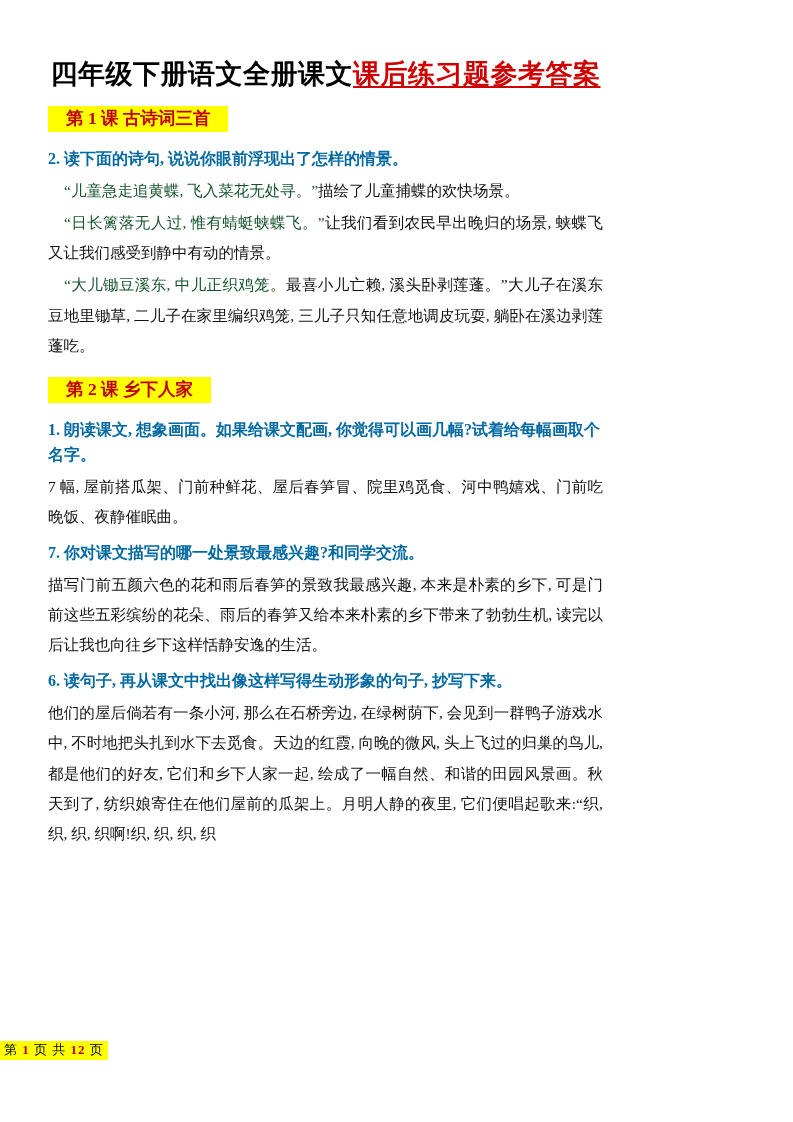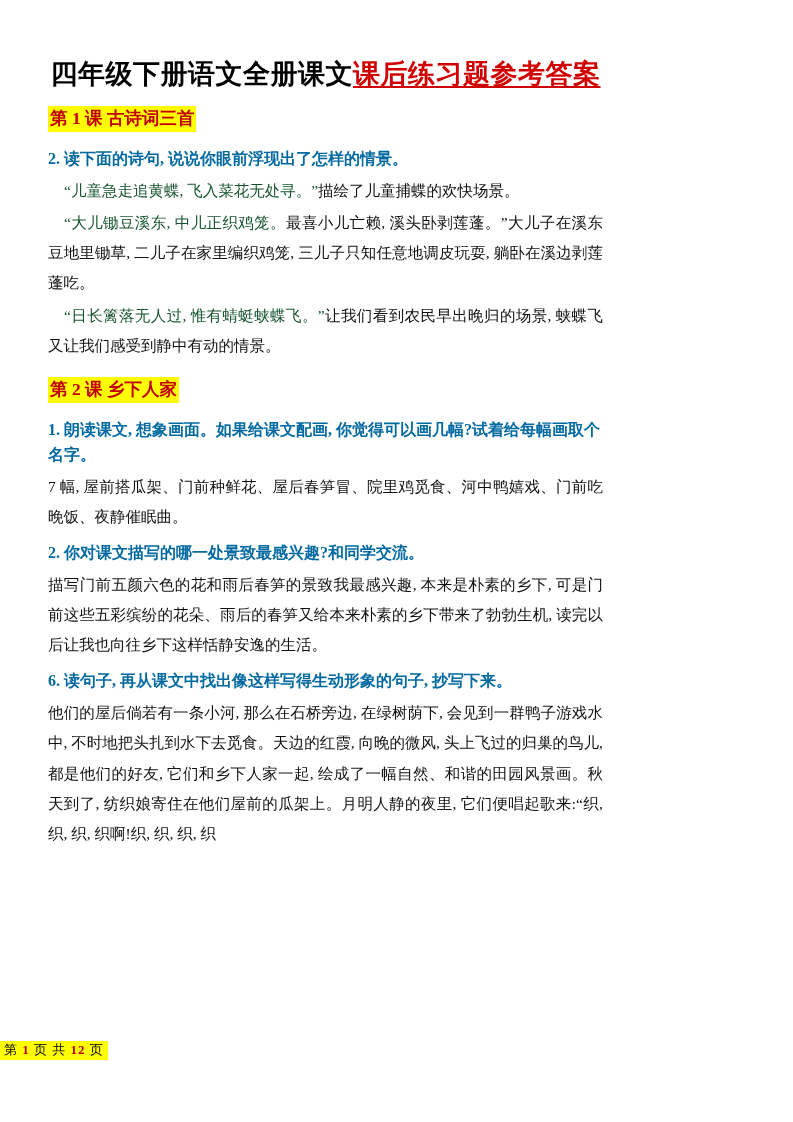--- a/index.html
+++ b/index.html
@@ -41,21 +41,21 @@
     text-underline-offset: 3px;
   }
 
   
   .lesson-heading {
     font-size: 17.5px;
     font-weight: bold;
     color: #c00000;
     background: #ffff00;
     display: inline-block;
-    padding: 1px 2px;
+    padding: 1px 18px;
     margin: 14px 0 6px 0;
     line-height: 1.35;
   }
 
   
   .question {
     font-size: 16px;
     font-weight: bold;
     color: #0369a1;
     line-height: 1.6;
@@ -106,37 +106,37 @@
   <div>
     <div class="lesson-heading">第 1 课  古诗词三首</div>
 
     <p class="question">2. 读下面的诗句, 说说你眼前浮现出了怎样的情景。</p>
 
     <p class="answer indent">
       <span class="quote-blue">“儿童急走追黄蝶, 飞入菜花无处寻。”</span><span>描绘了儿童捕蝶的欢快场景。</span>
     </p>
 
     <p class="answer indent">
-      <span class="quote-blue">“大儿锄豆溪东, 中儿正织鸡笼。</span><span>最喜小儿亡赖, 溪头卧剥莲蓬。”大儿子在溪东豆地里锄草, 二儿子在家里编织鸡笼, 三儿子只知任意地调皮玩耍, 躺卧在溪边剥莲蓬吃。</span>
+      <span class="quote-blue">“日长篱落无人过, 惟有蜻蜓蛱蝶飞。”</span><span>让我们看到农民早出晚归的场景, 蛱蝶飞又让我们感受到静中有动的情景。</span>
     </p>
 
     <p class="answer indent">
-      <span class="quote-blue">“日长篱落无人过, 惟有蜻蜓蛱蝶飞。”</span><span>让我们看到农民早出晚归的场景, 蛱蝶飞又让我们感受到静中有动的情景。</span>
+      <span class="quote-blue">“大儿锄豆溪东, 中儿正织鸡笼。</span><span>最喜小儿亡赖, 溪头卧剥莲蓬。”大儿子在溪东豆地里锄草, 二儿子在家里编织鸡笼, 三儿子只知任意地调皮玩耍, 躺卧在溪边剥莲蓬吃。</span>
     </p>
   </div>
 
   <div>
     <div class="lesson-heading">第 2 课  乡下人家</div>
 
     <p class="question">1. 朗读课文, 想象画面。如果给课文配画, 你觉得可以画几幅?试着给每幅画取个名字。</p>
     <p class="answer">
       <span>7 幅, 屋前搭瓜架、门前种鲜花、屋后春笋冒、院里鸡觅食、河中鸭嬉戏、门前吃晚饭、夜静催眠曲。</span>
     </p>
 
-    <p class="question">2. 你对课文描写的哪一处景致最感兴趣?和同学交流。</p>
+    <p class="question">7. 你对课文描写的哪一处景致最感兴趣?和同学交流。</p>
     <p class="answer">
       <span>描写门前五颜六色的花和雨后春笋的景致我最感兴趣, 本来是朴素的乡下, 可是门前这些五彩缤纷的花朵、雨后的春笋又给本来朴素的乡下带来了勃勃生机, 读完以后让我也向往乡下这样恬静安逸的生活。</span>
     </p>
 
     <p class="question">6. 读句子, 再从课文中找出像这样写得生动形象的句子, 抄写下来。</p>
     <p class="answer">
       <span>他们的屋后倘若有一条小河, 那么在石桥旁边, 在绿树荫下, 会见到一群鸭子游戏水中, 不时地把头扎到水下去觅食。天边的红霞, 向晚的微风, 头上飞过的归巢的鸟儿, 都是他们的好友, 它们和乡下人家一起, 绘成了一幅自然、和谐的田园风景画。秋天到了, 纺织娘寄住在他们屋前的瓜架上。月明人静的夜里, 它们便唱起歌来:“织, 织, 织, 织啊!织, 织, 织, 织</span>
     </p>
   </div>
 

